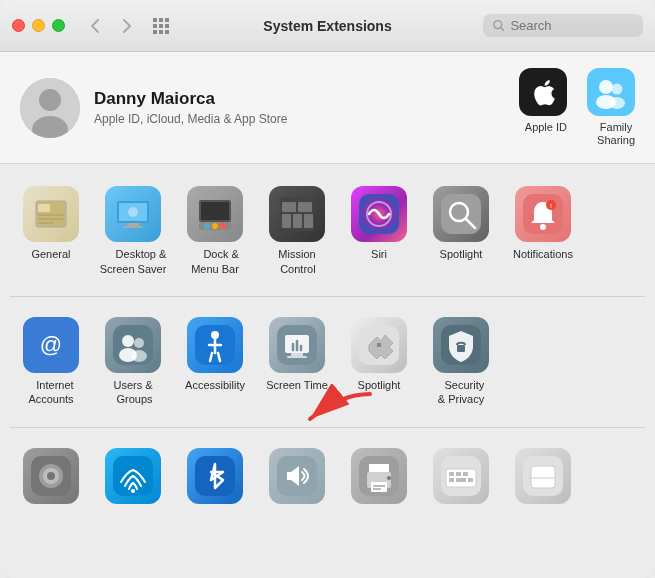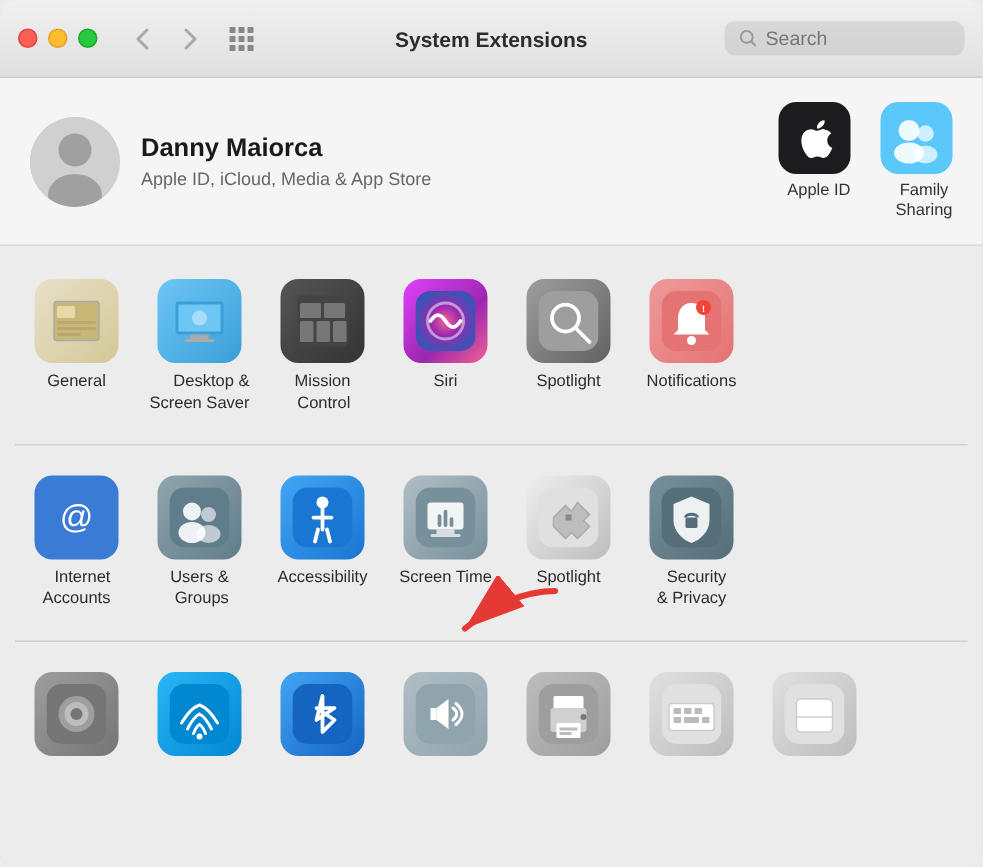--- a/index.html
+++ b/index.html
@@ -350,20 +350,33 @@
                 <rect x="4" y="7" width="32" height="22" rx="2" fill="#3a9fd8"></rect>
                 <rect x="6" y="9" width="28" height="18" fill="#6ec6f5"></rect>
                 <rect x="14" y="29" width="12" height="3" fill="#aaa"></rect>
                 <rect x="10" y="32" width="20" height="2" rx="1" fill="#aaa"></rect>
                 <circle cx="20" cy="18" r="5" fill="white" opacity="0.4"></circle>
               </svg>
             </div>
             <span class="pref-label">Desktop &amp;<br>Screen Saver</span>
           </div>
 
+          <div class="pref-item">
+            <div class="pref-icon icon-dock">
+              <svg width="40" height="40" viewBox="0 0 40 40">
+                <rect x="4" y="6" width="32" height="22" rx="2" fill="#555"></rect>
+                <rect x="6" y="8" width="28" height="18" fill="#333"></rect>
+                <rect x="4" y="28" width="32" height="8" rx="3" fill="#888"></rect>
+                <circle cx="12" cy="32" r="3" fill="#5ac"></circle>
+                <circle cx="20" cy="32" r="3" fill="#fa0"></circle>
+                <circle cx="28" cy="32" r="3" fill="#f55"></circle>
+              </svg>
+            </div>
+            <span class="pref-label">Dock &amp;<br>Menu Bar</span>
+          </div>
 
           <div class="pref-item">
             <div class="pref-icon icon-mission">
               <svg width="40" height="40" viewBox="0 0 40 40">
                 <rect x="3" y="3" width="34" height="34" rx="3" fill="#444"></rect>
                 <rect x="5" y="8" width="14" height="10" rx="1" fill="#777"></rect>
                 <rect x="21" y="8" width="14" height="10" rx="1" fill="#777"></rect>
                 <rect x="5" y="20" width="9" height="14" rx="1" fill="#777"></rect>
                 <rect x="16" y="20" width="9" height="14" rx="1" fill="#777"></rect>
                 <rect x="27" y="20" width="9" height="14" rx="1" fill="#777"></rect>

